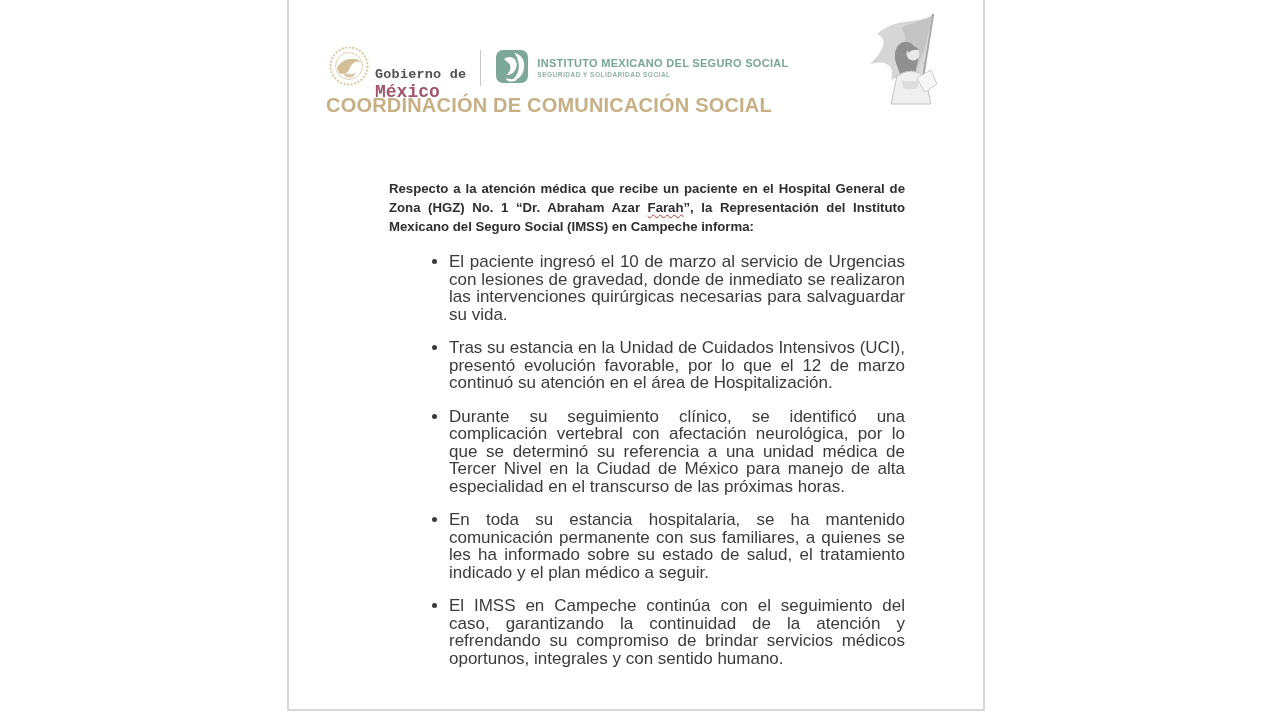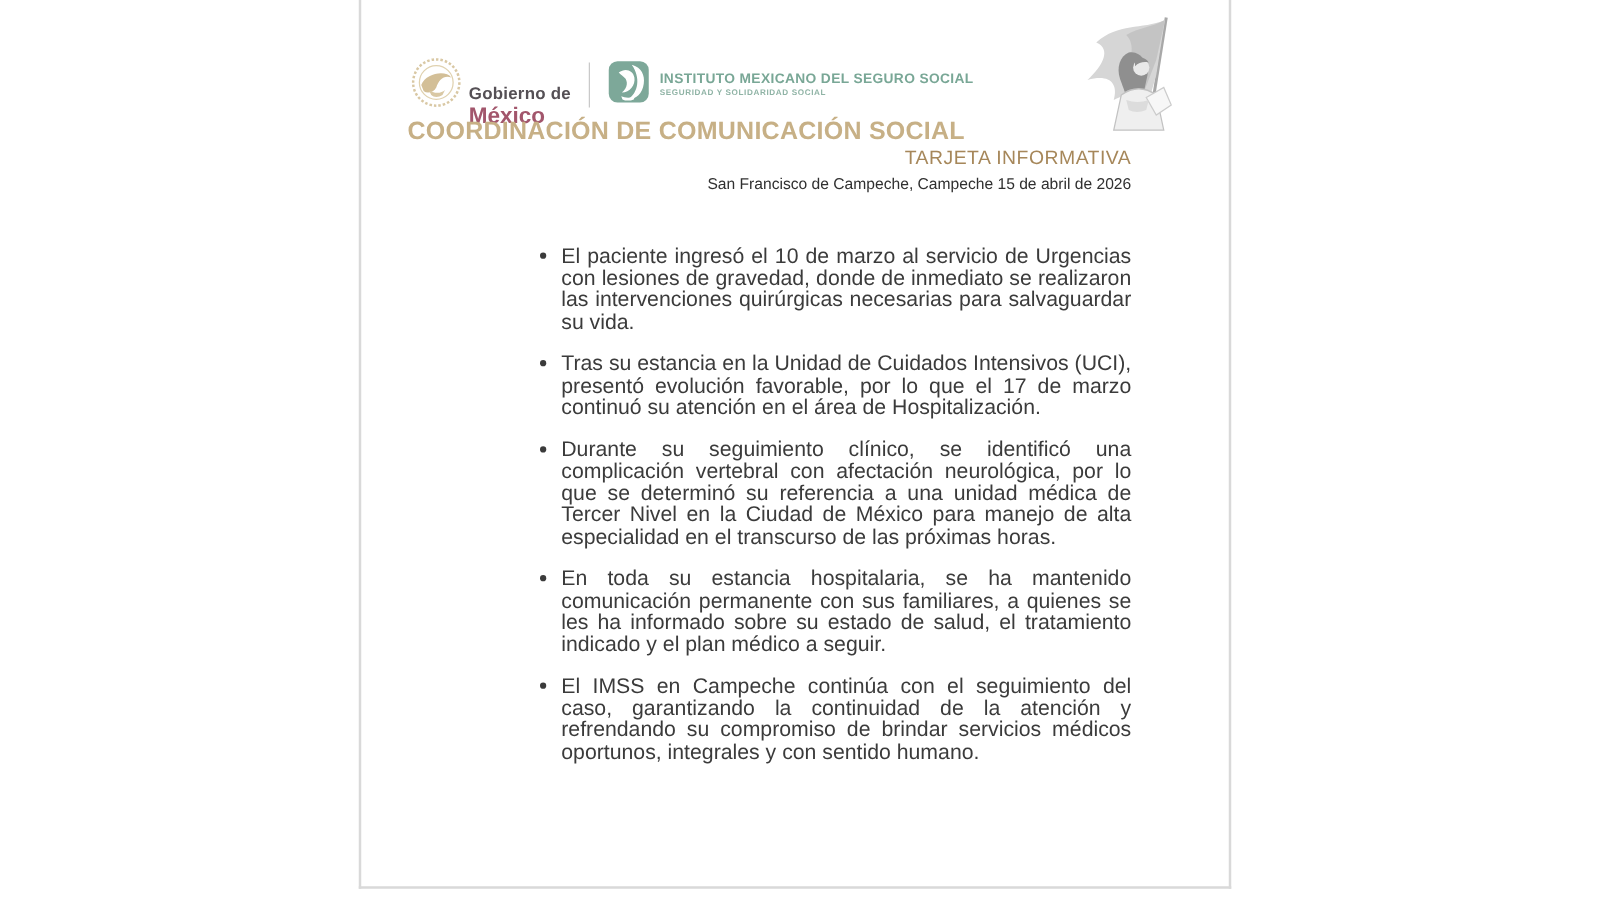--- a/index.html
+++ b/index.html
@@ -6,21 +6,21 @@
   body{
     width:1280px;height:720px;background:#ffffff;overflow:hidden;position:relative;
     font-family:"Liberation Sans", sans-serif;
   }
   .page{
     position:absolute;left:287px;top:-6px;width:698px;height:717px;
     background:#ffffff;border:2px solid #d9d9d9;border-top:none;box-sizing:border-box;
   }
   
   .logo-row{position:absolute;top:42px;left:40px;display:flex;align-items:center;}
-  .gob-text{margin-left:6px;font-family:Liberation Sans, sans-serif;line-height:1;margin-top:32px;}
+  .gob-text{margin-left:6px;font-family:Liberation Mono, monospace;line-height:1;margin-top:32px;}
   .gob-line1{font-size:13.5px;font-weight:700;color:#555055;letter-spacing:.2px;}
   .gob-line2{font-size:18px;font-weight:700;color:#a2566c;margin-top:1px;}
   .logo-divider{width:1px;height:36px;background:#c9c9c9;margin:0 14px;}
   .imss-text{margin-left:8px;line-height:1.2;}
   .imss-name{font-size:11px;font-weight:700;color:#79a796;letter-spacing:.3px;}
   .imss-tagline{font-size:6.5px;font-weight:700;color:#8fb3a5;letter-spacing:.5px;margin-top:1px;}
   .flag-art{position:absolute;top:14px;left:572px;}
   .department{
     position:absolute;top:100px;left:37px;
     font-size:20px;font-weight:700;color:#c7b086;letter-spacing:.2px;
@@ -87,30 +87,27 @@
       <circle cx="52" cy="46" r="6.5" fill="#e9e9e9"></circle>
       <path d="M47 40 c3 -3 9 -2 11 2 c-4 -1 -8 0 -11 3 Z" fill="#8f8f8f"></path>
       <path d="M36 68 q14 -10 28 0 l6 28 l-40 0 Z" fill="#efefef" stroke="#c2c2c2" stroke-width="1"></path>
       <path d="M56 70 l14 -8 l6 14 l-12 8 Z" fill="#f7f7f7" stroke="#cccccc" stroke-width="1"></path>
       <path d="M40 72 c6 2 12 2 18 0 l-2 8 c-5 2 -10 2 -14 0 Z" fill="#dcdcdc"></path>
     </svg>
   </span>
 
   <div class="department">COORDINACIÓN DE COMUNICACIÓN SOCIAL</div>
 
-  <div class="titleblock">
-    <div class="doc-title">TARJETA INFORMATIVA</div>
-    <div class="dateline">San Francisco de Campeche, Campeche 15 de abril de 2026</div>
-  </div>
 
   <div class="content">
+    <p class="intro"><span>Respecto a la atención médica que recibe un paciente en el Hospital General de Zona (HGZ) No. 1 “Dr. Abraham Azar </span><span class="misspelled">Farah</span><span>”, la Representación del Instituto Mexicano del Seguro Social (IMSS) en Campeche informa:</span></p>
 
     <ul class="bullets">
       <li><span>El paciente ingresó el 10 de marzo al servicio de Urgencias con lesiones de gravedad, donde de inmediato se realizaron las intervenciones quirúrgicas necesarias para salvaguardar su vida.</span></li>
-      <li><span>Tras su estancia en la Unidad de Cuidados Intensivos (UCI), presentó evolución favorable, por lo que el 17 de marzo continuó su atención en el área de Hospitalización.</span></li>
+      <li><span>Tras su estancia en la Unidad de Cuidados Intensivos (UCI), presentó evolución favorable, por lo que el 12 de marzo continuó su atención en el área de Hospitalización.</span></li>
       <li><span>Durante su seguimiento clínico, se identificó una complicación vertebral con afectación neurológica, por lo que se determinó su referencia a una unidad médica de Tercer Nivel en la Ciudad de México para manejo de alta especialidad en el transcurso de las próximas horas.</span></li>
       <li><span>En toda su estancia hospitalaria, se ha mantenido comunicación permanente con sus familiares, a quienes se les ha informado sobre su estado de salud, el tratamiento indicado y el plan médico a seguir.</span></li>
       <li><span>El IMSS en Campeche continúa con el seguimiento del caso, garantizando la continuidad de la atención y refrendando su compromiso de brindar servicios médicos oportunos, integrales y con sentido humano.</span></li>
     </ul>
 
   </div>
 
 </div>
 
 </body></html>

